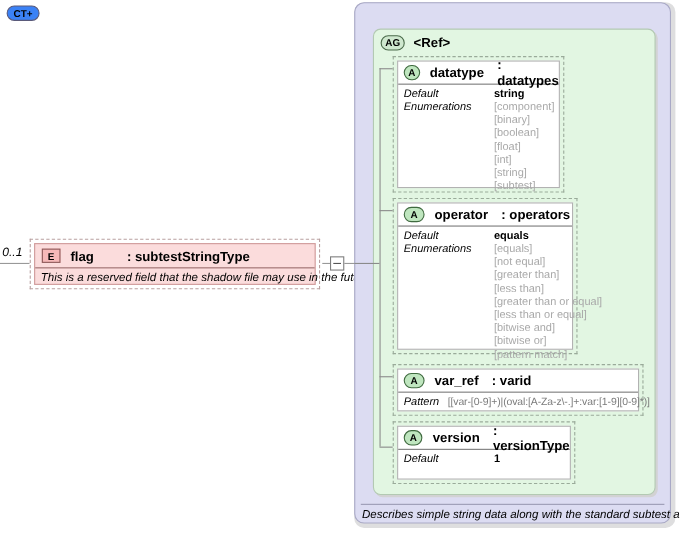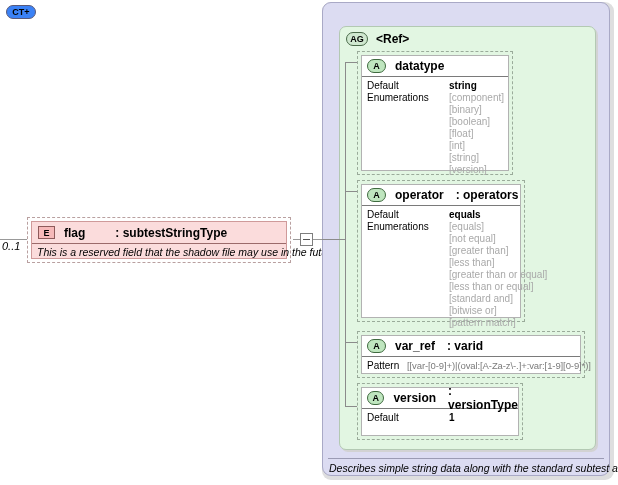--- a/index.html
+++ b/index.html
@@ -84,21 +84,21 @@
     position: absolute;
     left: 5px;
     top: 24px;
     font-size: 10.5px;
     font-style: italic;
     white-space: nowrap;
   }
   #cardinality {
     position: absolute;
     left: 2px;
-    top: 240px;
+    top: 224px;
     font-size: 11px;
     font-style: italic;
     color: #000;
   }
 
   
   #conn-line-a {
     position: absolute;
     left: 0px;
     top: 239px;
@@ -315,20 +315,21 @@
     position: relative;
     padding: 3px 0 0 5px;
     font-size: 10px;
   }
   .facet-row {
     display: flex;
     line-height: 12px;
     white-space: nowrap;
   }
   .facet-label {
+    font-style: italic;
     width: 82px;
     flex: 0 0 82px;
     color: #000;
   }
   .facet-value-strong {
     font-weight: bold;
     color: #000;
   }
   .enum-val {
     color: #a9a9a9;
@@ -409,36 +410,37 @@
 <div class="tree-branch" style="top:62px;"></div>
 <div class="tree-branch" style="top:191px;"></div>
 <div class="tree-branch" style="top:342px;"></div>
 <div class="tree-branch" style="top:406px;"></div>
 
 <div class="attr-outer" style="left:357px; top:51px; width:156px; height:124px;"></div>
 <div class="attr-card" style="left:361px; top:55px; width:148px; height:116px;">
   <div class="attr-head">
     <span class="badge badge-a">A</span>
     <span class="attr-name">datatype</span>
+    <span class="attr-type">: datatypes</span>
   </div>
   <div class="facets">
     <div class="facet-row">
       <span class="facet-label">Default</span>
       <span class="facet-value-strong">string</span>
     </div>
     <div class="facet-row">
       <span class="facet-label">Enumerations</span>
       <span class="enum-col">
         <span class="enum-val">[component]</span>
         <span class="enum-val">[binary]</span>
         <span class="enum-val">[boolean]</span>
         <span class="enum-val">[float]</span>
         <span class="enum-val">[int]</span>
         <span class="enum-val">[string]</span>
-        <span class="enum-val">[version]</span>
+        <span class="enum-val">[subtest]</span>
       </span>
     </div>
   </div>
 </div>
 
 <div class="attr-outer" style="left:357px; top:180px; width:168px; height:142px;"></div>
 <div class="attr-card" style="left:361px; top:184px; width:160px; height:134px;">
   <div class="attr-head">
     <span class="badge badge-a">A</span>
     <span class="attr-name">operator</span>
@@ -451,21 +453,21 @@
     </div>
     <div class="facet-row">
       <span class="facet-label">Enumerations</span>
       <span class="enum-col">
         <span class="enum-val">[equals]</span>
         <span class="enum-val">[not equal]</span>
         <span class="enum-val">[greater than]</span>
         <span class="enum-val">[less than]</span>
         <span class="enum-val">[greater than or equal]</span>
         <span class="enum-val">[less than or equal]</span>
-        <span class="enum-val">[standard and]</span>
+        <span class="enum-val">[bitwise and]</span>
         <span class="enum-val">[bitwise or]</span>
         <span class="enum-val">[pattern match]</span>
       </span>
     </div>
   </div>
 </div>
 
 <div class="attr-outer" style="left:357px; top:331px; width:228px; height:47px;"></div>
 <div class="attr-card" style="left:361px; top:335px; width:220px; height:39px;">
   <div class="attr-head">

